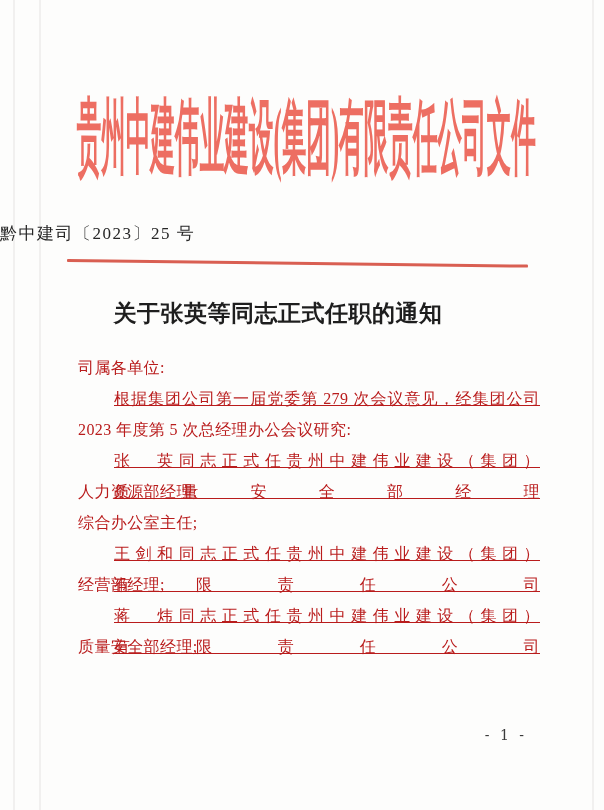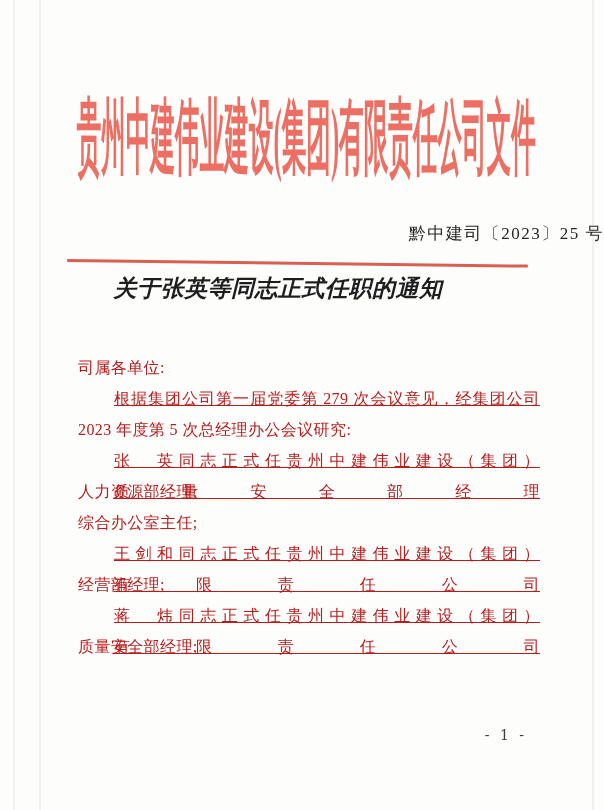--- a/index.html
+++ b/index.html
@@ -48,50 +48,49 @@
     transform: scaleX(0.30);
     transform-origin: center;
     letter-spacing: 0;
   }
 
   .doc-number {
     position: absolute;
     top: 222px;
     left: 0;
     width: 604px;
-    text-align: right;
+    text-align: left;
     font-size: 17px;
     line-height: 24px;
     letter-spacing: 1.5px;
     color: #262626;
   }
 
   .red-rule {
     position: absolute;
     top: 259px;
     left: 67px;
     width: 461px;
     height: 3px;
     background: var(--red-rule, #d95f52);
     transform: rotate(0.7deg);
     transform-origin: left center;
     border-radius: 1px;
   }
 
   .doc-title {
     position: absolute;
-    top: 273px;
+    top: 298px;
     left: 0;
     width: 556px;
     text-align: center;
     font-size: 23px;
     font-weight: bold;
     letter-spacing: 0.5px;
     color: #1e1e1e;
-    font-style: italic;
   }
 
   .doc-body {
     position: absolute;
     top: 352px;
     left: 78px;
     width: 462px;
     font-size: 16px;
     letter-spacing: 0.4px;
     color: #b91c1c;

